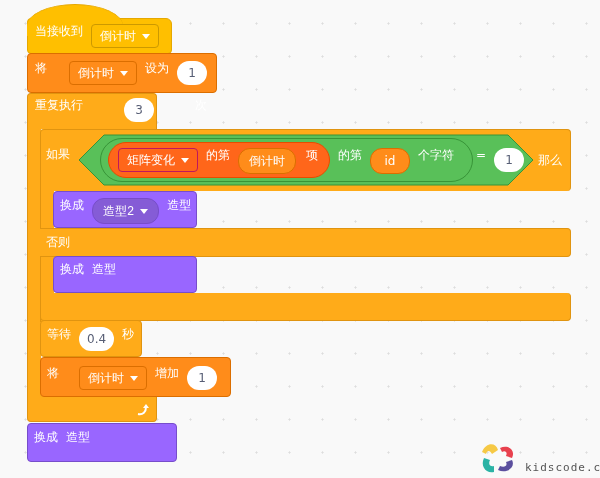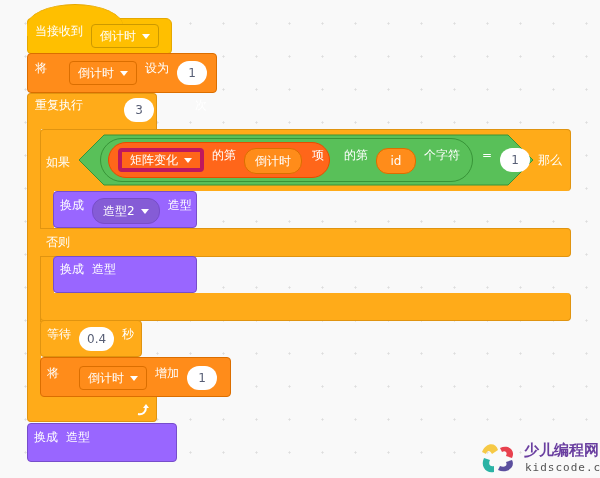--- a/index.html
+++ b/index.html
@@ -20,22 +20,22 @@
   .control { background:#ffab19; border:1px solid #e09410; }
   .looks { background:#9966ff; border:1px solid #774dcb; }
   .ops { background:#59c059; border:1px solid #389438; }
   .list { background:#ff661a; border:1px solid #e64d00; }
   .dd {
     display:inline-flex; align-items:center; gap:6px; height:24px; padding:0 8px;
     border-radius:4px; box-sizing:border-box; color:#fff; font-size:12px;
   }
   .dd-events { background:#ffbf00; border:1px solid #cc9900; }
   .dd-vars { background:#ff8c1a; border:1px solid #db6e00; }
-  .dd-list { background:#ff661a; border:4px solid #be185d; }
-  .dd-looks { background:#855cd6; border:1px solid #774dcb; border-radius:12px; padding:12px 10px; }
+  .dd-list { background:#ff661a; border:1px solid #be185d; }
+  .dd-looks { background:#855cd6; border:1px solid #774dcb; border-radius:12px; padding:12px 10px;font-family:Liberation Mono, monospace; }
   .tri { width:0; height:0; border-left:4px solid transparent; border-right:4px solid transparent; border-top:5px solid #fff; }
   .num {
     display:inline-flex; align-items:center; justify-content:center;
     min-width:30px; height:24px; padding:0 8px; box-sizing:border-box;
     background:#fff; color:#575e75; border-radius:12px; font-size:12px;
   }
   .rep {
     display:inline-flex; align-items:center; justify-content:center;
     height:24px; padding:0 10px; border-radius:12px; background:#ff8c1a; border:1px solid #db6e00; font-size:12px; color:#fff;
   }
@@ -74,21 +74,21 @@
 </div>
 <svg class="blk" style="left:136px;top:403px;" width="14" height="14" viewBox="0 0 14 14">
   <path d="M2 11 C7 12 10 9 10 4" stroke="#fff" stroke-width="2" fill="none"></path>
   <path d="M7 5 L10 1 L13 5 Z" fill="#fff"></path>
 </svg>
 
 <div class="blk control" style="left:40px;top:129px;width:531px;height:62px;border-radius:4px 4px 4px 0;border-bottom:none;"></div>
 <div class="blk" style="left:40px;top:190px;width:14px;height:132px;background:#ffab19;border-left:1px solid #e09410;"></div>
 <div class="blk control" style="left:40px;top:228px;width:531px;height:29px;border-radius:0 4px 4px 0;border-left:none;"></div>
 <div class="blk control" style="left:40px;top:293px;width:531px;height:28px;border-radius:0 4px 4px 4px;border-top:none;"></div>
-<span class="blk txt" style="left:46px;top:155px;">如果</span>
+<span class="blk txt" style="left:46px;top:147px;">如果</span>
 <span class="blk txt" style="left:46px;top:235px;">否则</span>
 <span class="blk txt" style="left:538px;top:153px;">那么</span>
 
 <svg class="blk" style="left:78px;top:134px;" width="456" height="52" viewBox="0 0 456 52">
   <path d="M1 26 L26 1 L430 1 L455 26 L430 51 L26 51 Z" fill="#59c059" stroke="#389438" stroke-width="1"></path>
 </svg>
 
 <div class="blk ops" style="left:100px;top:138px;width:373px;height:44px;border-radius:22px;"></div>
 
 <div class="blk list" style="left:108px;top:142px;width:222px;height:36px;border-radius:18px;"></div>
@@ -147,15 +147,14 @@
   <span class="txt">造型</span>
 </div>
 
 <div class="blk" style="left:478px;top:440px;width:122px;height:38px;">
   <svg width="42" height="38" viewBox="0 0 42 38" style="position:absolute;left:0;top:0;">
     <path d="M4 12 C8 2 18 2 20 10 L14 14 C12 10 9 10 8 14 Z" fill="#f6c945"></path>
     <path d="M22 8 C30 4 38 10 34 18 L28 16 C30 12 27 10 24 12 Z" fill="#e8414e"></path>
     <path d="M6 18 C2 26 8 34 16 32 L16 26 C12 27 10 24 12 20 Z" fill="#2bb3a5"></path>
     <path d="M20 30 C28 34 38 28 34 20 L28 22 C30 26 26 28 22 26 Z" fill="#5b4f9e"></path>
   </svg>
-  <span style="position:absolute;left:46px;top:2px;font-size:15px;font-weight:bold;color:#6a3fa0;line-height:16px;">少儿编程网</span>
   <span style="position:absolute;left:47px;top:21px;font-size:11px;color:#555;letter-spacing:1px;font-family:'DejaVu Sans Mono', monospace;">kidscode.cn</span>
 </div>
 
 </body></html>

